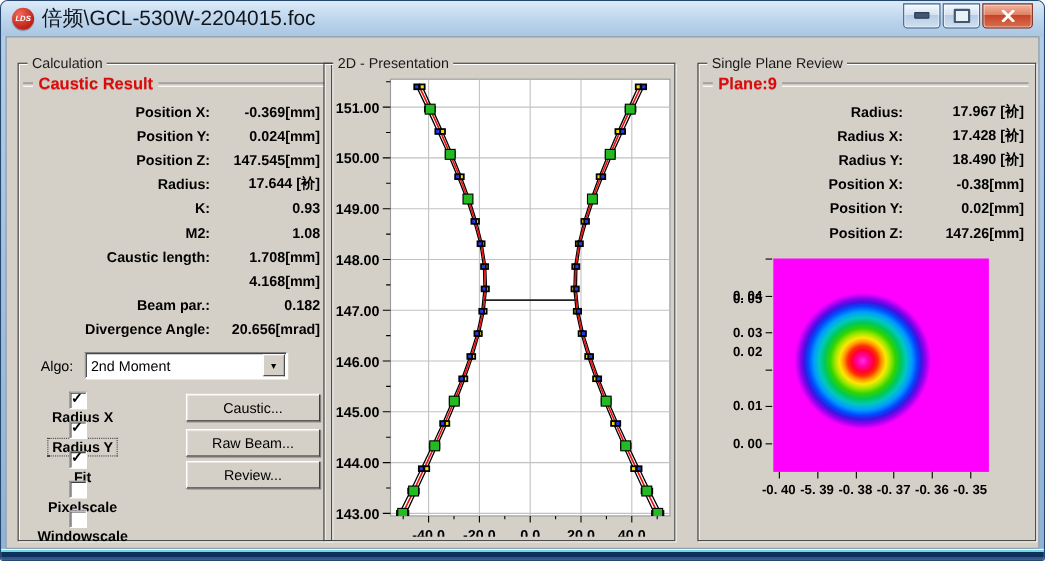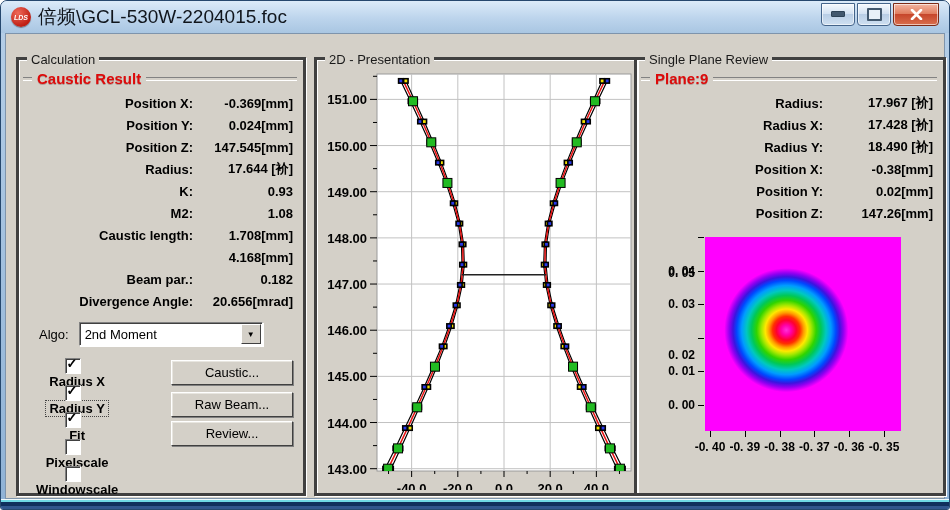--- a/index.html
+++ b/index.html
@@ -7,21 +7,21 @@
   .titlebar{position:absolute;left:0;top:0;right:0;height:32px;display:flex;align-items:center;padding:0 10px;background:linear-gradient(#dcebf9,#bcd4ec 55%,#a9c6e2);}
   .app-icon{width:20px;height:20px;border-radius:50%;background:radial-gradient(circle at 35% 30%,#ef6a5a,#c01f14 70%);color:#fff;font-size:7px;font-weight:bold;font-style:italic;display:flex;align-items:center;justify-content:center;margin-right:7px;flex:0 0 auto;box-shadow:0 1px 1px rgba(0,0,0,.4);}
   .title-text{font-size:19px;color:#10151c;white-space:nowrap;}
   .win-buttons{margin-left:auto;display:flex;gap:2px;align-items:flex-start;margin-top:-6px;}
   .winbtn{width:32px;height:21px;border:1px solid #44648a;border-radius:0 0 4px 4px;background:linear-gradient(#f5f9fd,#d2e1f2 48%,#b8cde5 48%,#cfe0f1);display:flex;align-items:center;justify-content:center;box-shadow:inset 0 0 0 1px rgba(255,255,255,.6);}
   .winbtn.close{width:44px;background:linear-gradient(#f2b5a2,#e07b5c 48%,#c6452a 48%,#d96f4e);border-color:#7c2a16;}
   .glyph-min{width:12px;height:4px;background:#42586e;border:1px solid #2e4256;border-radius:1px;}
   .glyph-restore{width:11px;height:9px;border:2px solid #42586e;border-radius:1px;background:#e8f0f8;}
   .client{position:absolute;left:4px;right:4px;top:32px;bottom:10px;background:#d4d0c8;border:1px solid #7e94ac;}
   .bottom-edge{position:absolute;left:0;right:0;bottom:0;height:10px;background:linear-gradient(#f0fafc 0 1px,#6fd9e4 1px 3px,#10305c 3px 7px,#31568c 7px 10px);}
-  .group{position:absolute;border:3px solid #404040;box-shadow:inset 1px 1px 0 #ffffff,1px 1px 0 #ffffff;}
+  .group{position:absolute;border:1px solid #404040;box-shadow:inset 1px 1px 0 #ffffff,1px 1px 0 #ffffff;}
   .group-label{position:absolute;top:-8px;left:8px;background:#d4d0c8;padding:0 4px;font-size:13px;color:#1a1a1a;}
   .hdr{position:absolute;left:4px;right:6px;display:flex;align-items:center;}
   .hdr .ln{height:2px;border-top:1px solid #828282;border-bottom:1px solid #fff;}
   .hdr .ln.short{flex:0 0 9px;}
   .hdr .ln.long{flex:1;}
   .hdr .txt{color:#dd0a0a;font-weight:bold;font-size:15px;padding:0 5px;text-shadow:0 1px 0 rgba(60,0,0,.25);white-space:nowrap;}
   .rows{position:absolute;left:6px;right:10px;}
   .vrow{display:flex;height:22px;align-items:center;font-size:13px;font-weight:bold;color:#000;}
   .vrow .lbl{width:168px;text-align:right;}
   .vrow .val{flex:1;text-align:right;}
@@ -146,21 +146,21 @@
         <div class="chk-row">
             <span class="chk-box"></span>
             <span class="chk-lbl">Windowscale</span>
           </div>
       </div>
       <div class="btn" style="top:300px;">Caustic...</div>
       <div class="btn" style="top:332px;">Raw Beam...</div>
       <div class="btn" style="top:361px;">Review...</div>
     </div>
 
-    <div class="group" style="left:308px;top:23px;width:318px;height:433px;">
+    <div class="group" style="left:288px;top:23px;width:318px;height:433px;">
       <div class="group-label">2D - Presentation</div>
       <div class="plot-wrap" id="caustic-wrap"><svg width="318" height="426">
             <rect x="60" y="10" width="254" height="397" fill="#ffffff" stroke="#9a9a9a" stroke-width="1"></rect>
             <defs>
               <clipPath id="pc">
                 <rect x="60" y="10" width="254" height="397"></rect>
               </clipPath>
             </defs>
             <line x1="94.63636363636363" y1="10" x2="94.63636363636363" y2="407" stroke="#c2c2c2"></line>
             <line x1="140.8181818181818" y1="10" x2="140.8181818181818" y2="407" stroke="#c2c2c2"></line>
@@ -439,30 +439,30 @@
           </div>
       </div>
       <div class="profile" id="profile-area">
         <div class="beam-img" id="beam-img" style="background: radial-gradient(62px at 41.5% 48%, rgb(255, 48, 216) 0%, rgb(255, 0, 168) 8%, rgb(255, 0, 48) 16%, rgb(255, 48, 0) 22%, rgb(255, 156, 0) 28%, rgb(255, 232, 0) 34%, rgb(168, 232, 0) 40%, rgb(48, 212, 0) 48%, rgb(0, 200, 88) 56%, rgb(0, 200, 192) 64%, rgb(0, 156, 255) 72%, rgb(0, 72, 255) 80%, rgb(60, 20, 224) 86%, rgb(144, 0, 240) 92%, rgb(255, 0, 255) 100%);"></div>
       <span class="ptick-y" style="top: 12px; margin-top: 24px;">0. 05</span>
           <div class="ytickmark" style="top: 7px;"></div>
           <span class="ptick-y" style="top: 33.6px;">0. 04</span>
           <div class="ytickmark" style="top: 40.6px;"></div>
           <span class="ptick-y" style="top: 67.2px;">0. 03</span>
           <div class="ytickmark" style="top: 74.2px;"></div>
-          <span class="ptick-y" style="top: 118px;">0. 02</span>
+          <span class="ptick-y" style="top: 85px;">0. 02</span>
           <div class="ytickmark" style="top: 107.8px;"></div>
           <span class="ptick-y" style="top: 134.4px;">0. 01</span>
           <div class="ytickmark" style="top: 141.4px;"></div>
           <span class="ptick-y" style="top: 168px;">0. 00</span>
           <div class="ytickmark" style="top: 175px;"></div>
           <div class="xtickmark" style="left: 73px; top: 201px;"></div>
           <span class="ptick-x" style="left: 50px; top: 210px;">-0. 40</span>
           <div class="xtickmark" style="left: 107.8px; top: 201px;"></div>
-          <span class="ptick-x" style="left: 84.8px; top: 210px;">-0. 39</span>
+          <span class="ptick-x" style="left: 84.8px; top: 210px;">-5. 39</span>
           <div class="xtickmark" style="left: 142.6px; top: 201px;"></div>
           <span class="ptick-x" style="left: 119.6px; top: 210px;">-0. 38</span>
           <div class="xtickmark" style="left: 177.4px; top: 201px;"></div>
           <span class="ptick-x" style="left: 154.4px; top: 210px;">-0. 37</span>
           <div class="xtickmark" style="left: 212.2px; top: 201px;"></div>
           <span class="ptick-x" style="left: 189.2px; top: 210px;">-0. 36</span>
           <div class="xtickmark" style="left: 247px; top: 201px;"></div>
           <span class="ptick-x" style="left: 224px; top: 210px;">-0. 35</span>
         </div>
     </div>

